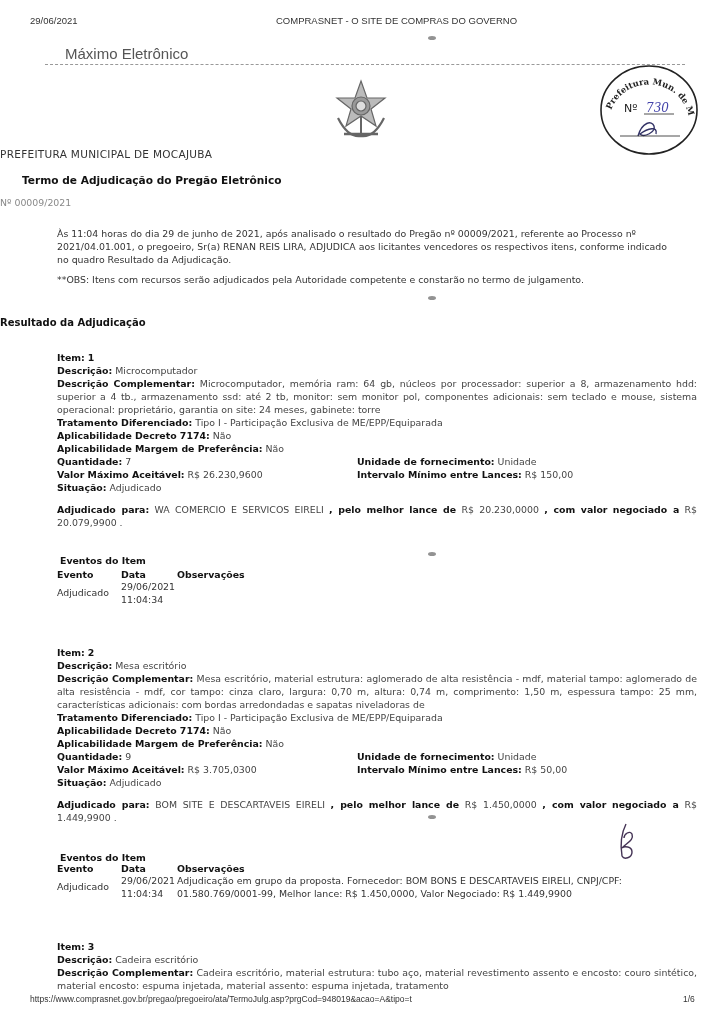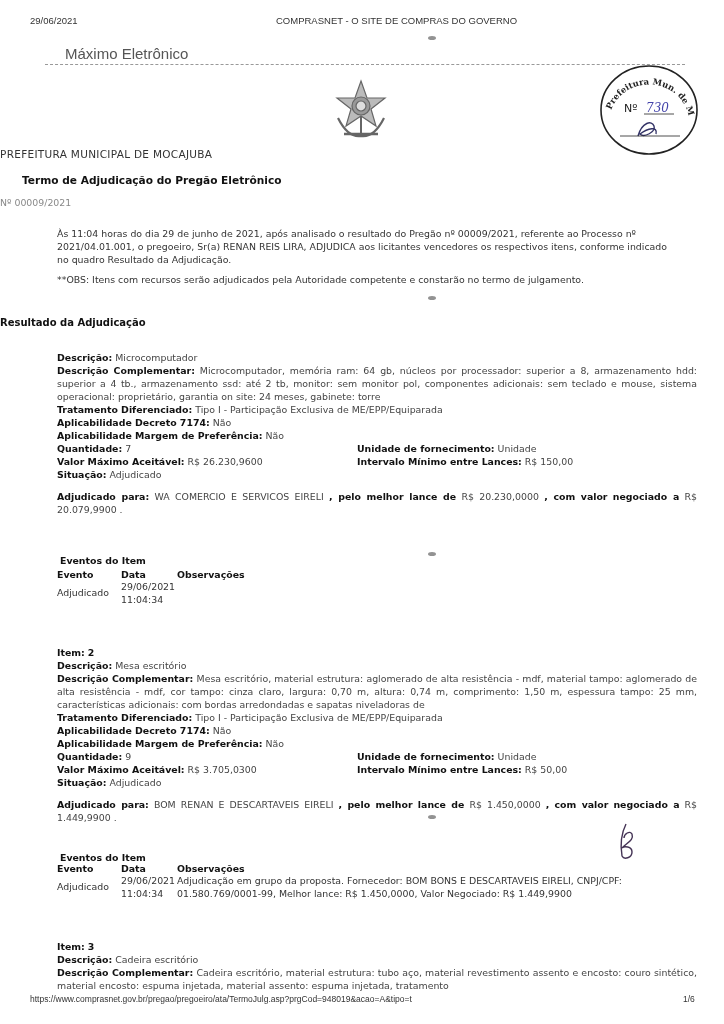--- a/index.html
+++ b/index.html
@@ -58,20 +58,21 @@
 <div class="abs t center" style="left:0; width:724px; top:148px; font-size:10.5px; letter-spacing:.3px;">PREFEITURA MUNICIPAL DE MOCAJUBA</div>
 <div class="abs t center b" style="left:0; width:724px; top:174px; font-size:10.6px;padding-left:22px;">Termo de Adjudicação do Pregão Eletrônico</div>
 <div class="abs t center" style="left:0; width:724px; top:196px; color:#888;">Nº 00009/2021</div>
 
 <div class="abs t" style="left:57px; top:227px; width:620px;">Às 11:04 horas do dia 29 de junho de 2021, após analisado o resultado do Pregão nº 00009/2021, referente ao Processo nº 2021/04.01.001, o pregoeiro, Sr(a) RENAN REIS LIRA, ADJUDICA aos licitantes vencedores os respectivos itens, conforme indicado no quadro Resultado da Adjudicação.</div>
 <div class="abs t" style="left:57px; top:273px; width:640px;">**OBS: Itens com recursos serão adjudicados pela Autoridade competente e constarão no termo de julgamento.</div>
 <div class="abs smudge" style="left:428px; top:296px;"></div>
 <div class="abs t center b" style="left:0; width:724px; top:316px; font-size:10px;">Resultado da Adjudicação</div>
 
 <div class="abs t" style="left:57px; top:351px; width:640px;">
+  <div><span class="b">Item:</span> <span class="b">1</span></div>
   <div><span class="b">Descrição:</span> <span class="v">Microcomputador</span></div>
   <div class="just"><span class="b">Descrição Complementar:</span> <span class="v">Microcomputador, memória ram: 64 gb, núcleos por processador: superior a 8, armazenamento hdd: superior a 4 tb., armazenamento ssd: até 2 tb, monitor: sem monitor pol, componentes adicionais: sem teclado e mouse, sistema operacional: proprietário, garantia on site: 24 meses, gabinete: torre</span></div>
   <div><span class="b">Tratamento Diferenciado:</span> <span class="v">Tipo I - Participação Exclusiva de ME/EPP/Equiparada</span></div>
   <div><span class="b">Aplicabilidade Decreto 7174:</span> <span class="v">Não</span></div>
   <div><span class="b">Aplicabilidade Margem de Preferência:</span> <span class="v">Não</span></div>
   <div style="display:flex;">
       <div style="width:300px;"><span class="b">Quantidade:</span> <span class="v">7</span></div>
       <div><span class="b">Unidade de fornecimento:</span> <span class="v">Unidade</span></div>
     </div>
   <div style="display:flex;">
@@ -108,21 +109,21 @@
   <div><span class="b">Aplicabilidade Margem de Preferência:</span> <span class="v">Não</span></div>
   <div style="display:flex;">
       <div style="width:300px;"><span class="b">Quantidade:</span> <span class="v">9</span></div>
       <div><span class="b">Unidade de fornecimento:</span> <span class="v">Unidade</span></div>
     </div>
   <div style="display:flex;">
       <div style="width:300px;"><span class="b">Valor Máximo Aceitável:</span> <span class="v">R$ 3.705,0300</span></div>
       <div><span class="b">Intervalo Mínimo entre Lances:</span> <span class="v">R$ 50,00</span></div>
     </div>
   <div><span class="b">Situação:</span> <span class="v">Adjudicado</span></div>
-  <div class="just" style="margin-top:9px;"><span class="b">Adjudicado para:</span> <span class="v">BOM RENAN E DESCARTAVEIS EIRELI</span> <span class="b">, pelo melhor lance de</span> <span class="v">R$ 1.450,0000</span> <span class="b">, com valor</span> <span class="b">negociado a</span> <span class="v">R$ 1.449,9900 .</span></div>
+  <div class="just" style="margin-top:9px;"><span class="b">Adjudicado para:</span> <span class="v">BOM SITE E DESCARTAVEIS EIRELI</span> <span class="b">, pelo melhor lance de</span> <span class="v">R$ 1.450,0000</span> <span class="b">, com valor</span> <span class="b">negociado a</span> <span class="v">R$ 1.449,9900 .</span></div>
 </div>
 
 <div class="abs smudge" style="left:428px; top:815px;"></div>
 <svg class="abs" style="left:612px; top:822px; width:28px; height:40px;" viewBox="0 0 28 40">
   <path d="M14,2 C10,10 8,22 10,34 C12,38 20,36 20,30 C20,24 12,24 10,26 C16,20 22,18 20,12 C18,8 12,12 12,16" fill="none" stroke="#435" stroke-width="1.4"></path>
 </svg>
 
 <div class="abs t b" style="left:60px; top:851px;">Eventos do Item</div>
 <div class="abs ev-table" style="left:57px; top:862px; width:620px;">
   <div style="display:flex; line-height:13px;">

